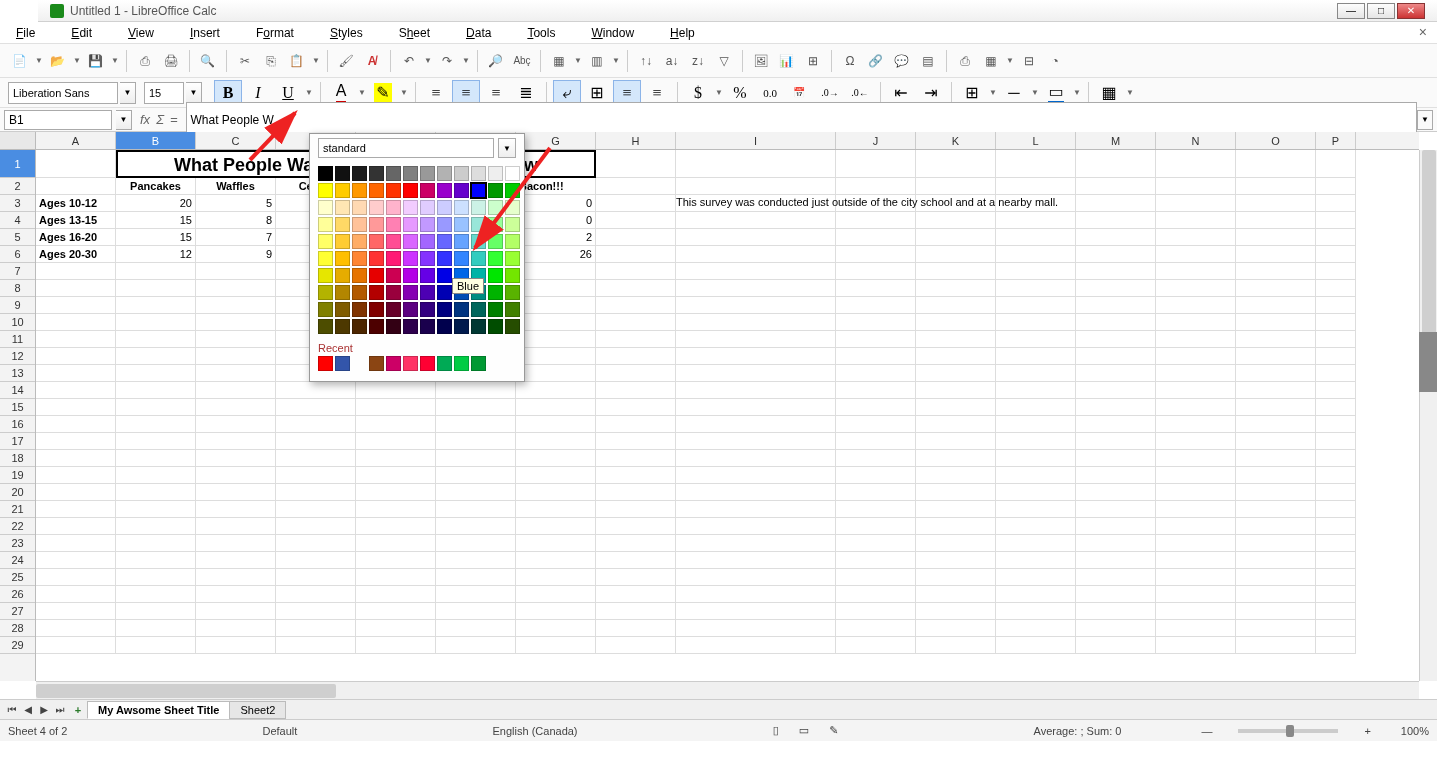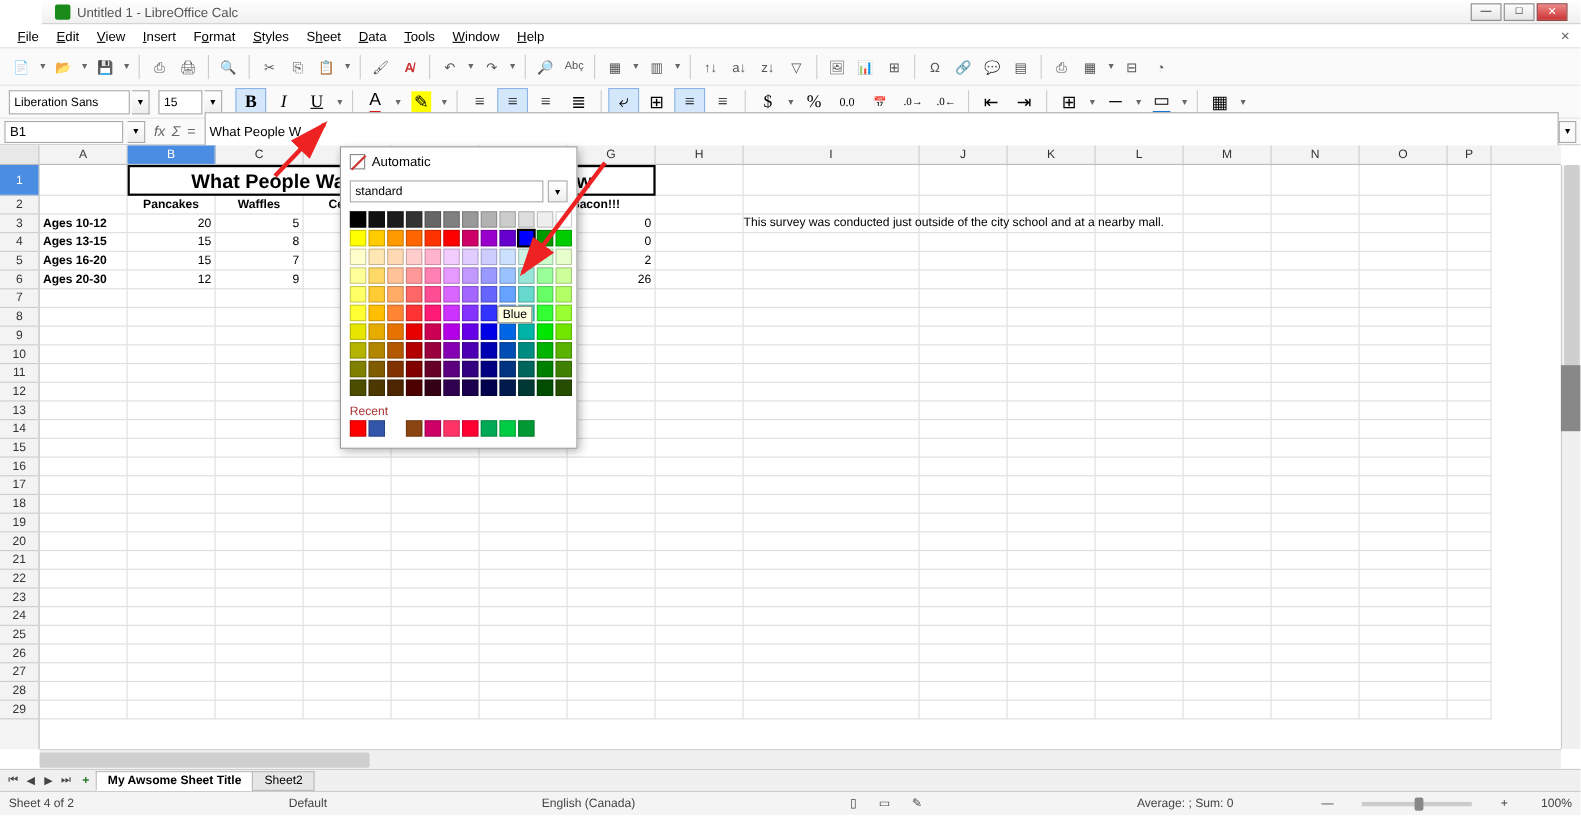--- a/index.html
+++ b/index.html
@@ -7,21 +7,21 @@
 
 
 .title-bar { height: 22px; background: linear-gradient(#fff,#f0f0f0); border-bottom: 1px solid #d0d0d0; display: flex; align-items: center; padding: 0 12px; margin-left: 38px; }
 .title-bar .logo { width: 14px; height: 14px; background: #1a8a1a; margin-right: 6px; border-radius: 2px; }
 .title-text { flex: 1; font-size: 12px; color: #555; }
 .win-btns { display: flex; gap: 2px; }
 .win-btn { width: 28px; height: 16px; border: 1px solid #888; background: linear-gradient(#fdfdfd,#e6e6e6); display:flex; align-items:center; justify-content:center; font-size:10px; }
 .win-btn.close { background: linear-gradient(#e88,#c33); color:#fff; border-color:#833; }
 
 
-.menu-bar { height: 22px; display: flex; align-items: center; padding: 0 8px; gap: 0; border-bottom: 1px solid #e0e0e0; position:relative;}
+.menu-bar { height: 22px; display: flex; align-items: center; padding: 0 8px; gap: 20px; border-bottom: 1px solid #e0e0e0; position:relative;}
 .menu-item { padding: 2px 8px; cursor: default; }
 .menu-item .ul { text-decoration: underline; }
 .menu-close { position:absolute; right:10px; top:2px; font-size:14px; color:#666; }
 
 
 .toolbar { height: 34px; display: flex; align-items: center; padding: 0 8px; gap: 2px; border-bottom: 1px solid #e0e0e0; background:#fafafa; }
 .tool-btn { width: 24px; height: 24px; display:flex; align-items:center; justify-content:center; color:#555; border:1px solid transparent; border-radius:2px; }
 .tool-sep { width:1px; height:22px; background:#ccc; margin:0 4px; }
 .drop { width:10px; font-size:8px; color:#666; text-align:center; }
 
@@ -867,24 +867,20 @@
   <div style="width:40px"></div>
   <span>—</span>
   <div class="zoom-slider">
       <div class="zoom-handle"></div>
     </div>
   <span>+</span>
   <span style="margin-left:10px">100%</span>
 </div>
 
 <div class="color-popup">
-  <div class="cp-auto">
-    <div class="cp-auto-box"></div>
-    <span>Automatic</span>
-  </div>
   <div class="cp-set">
     <input value="standard" style="">
     <div class="cp-set-arrow">▼</div>
   </div>
   <div class="cp-grid" id="cpGrid">
       <div class="swatch" style="background: rgb(0, 0, 0);"></div>
       <div class="swatch" style="background: rgb(17, 17, 17);"></div>
       <div class="swatch" style="background: rgb(28, 28, 28);"></div>
       <div class="swatch" style="background: rgb(51, 51, 51);"></div>
       <div class="swatch" style="background: rgb(102, 102, 102);"></div>

